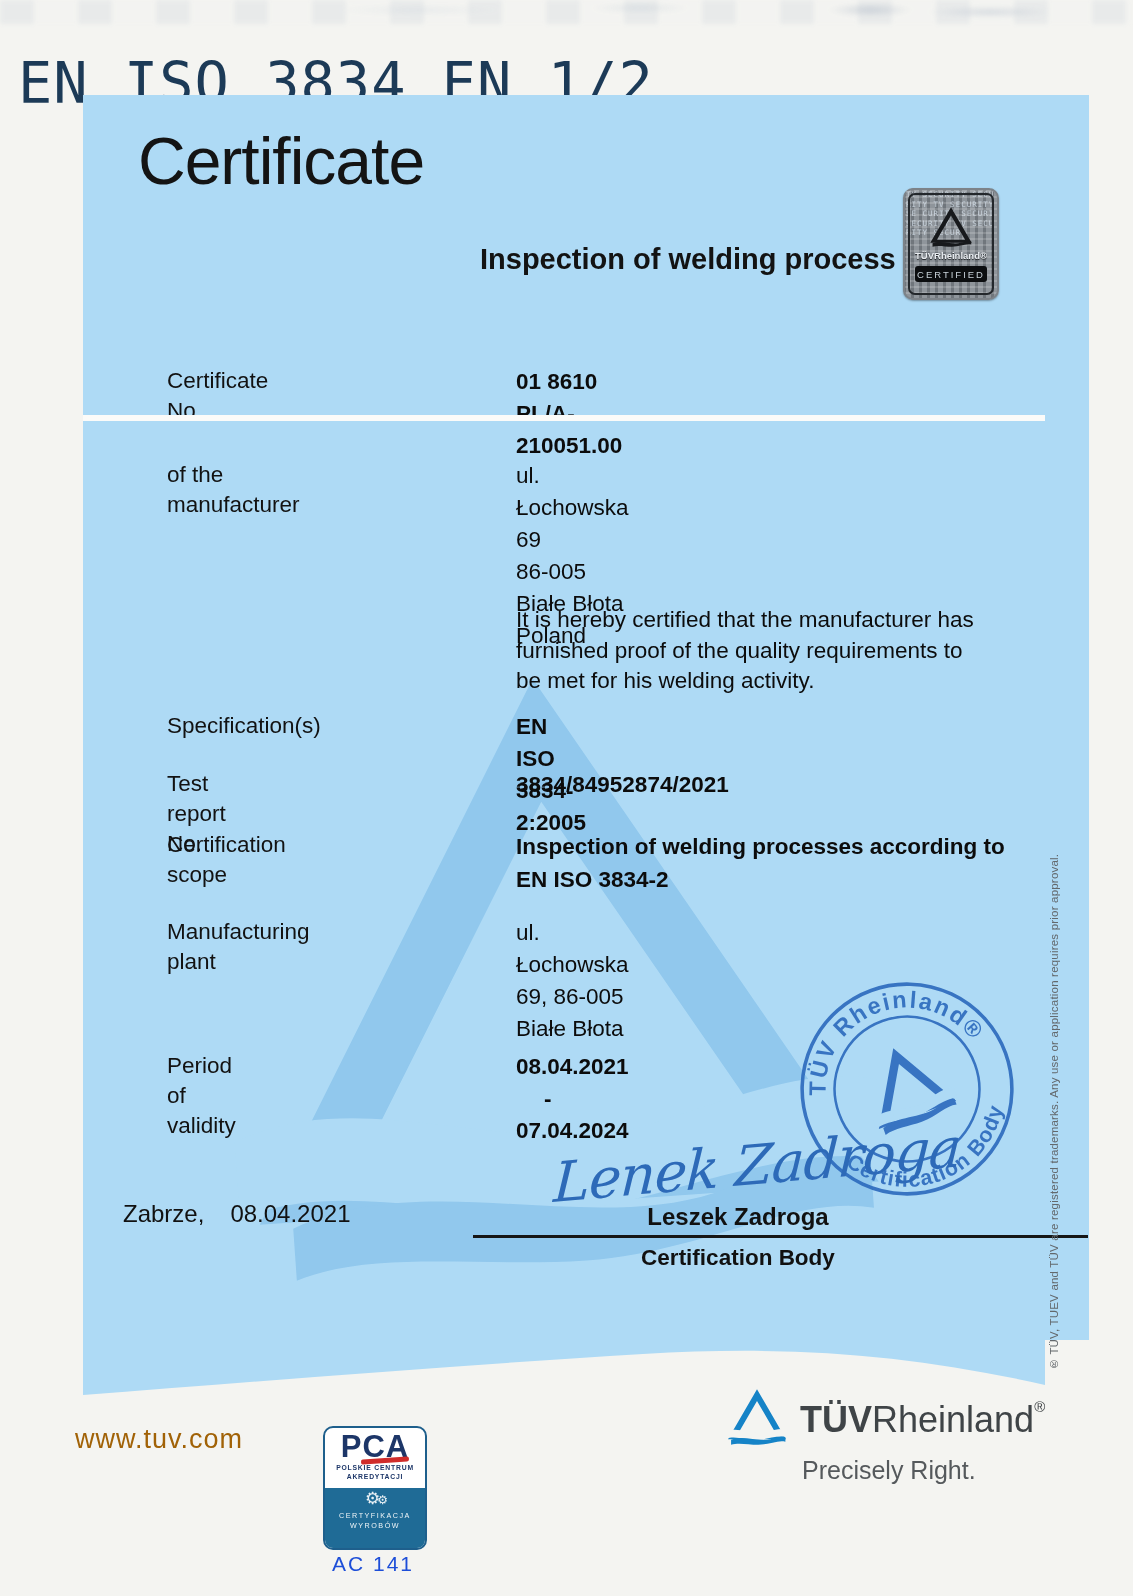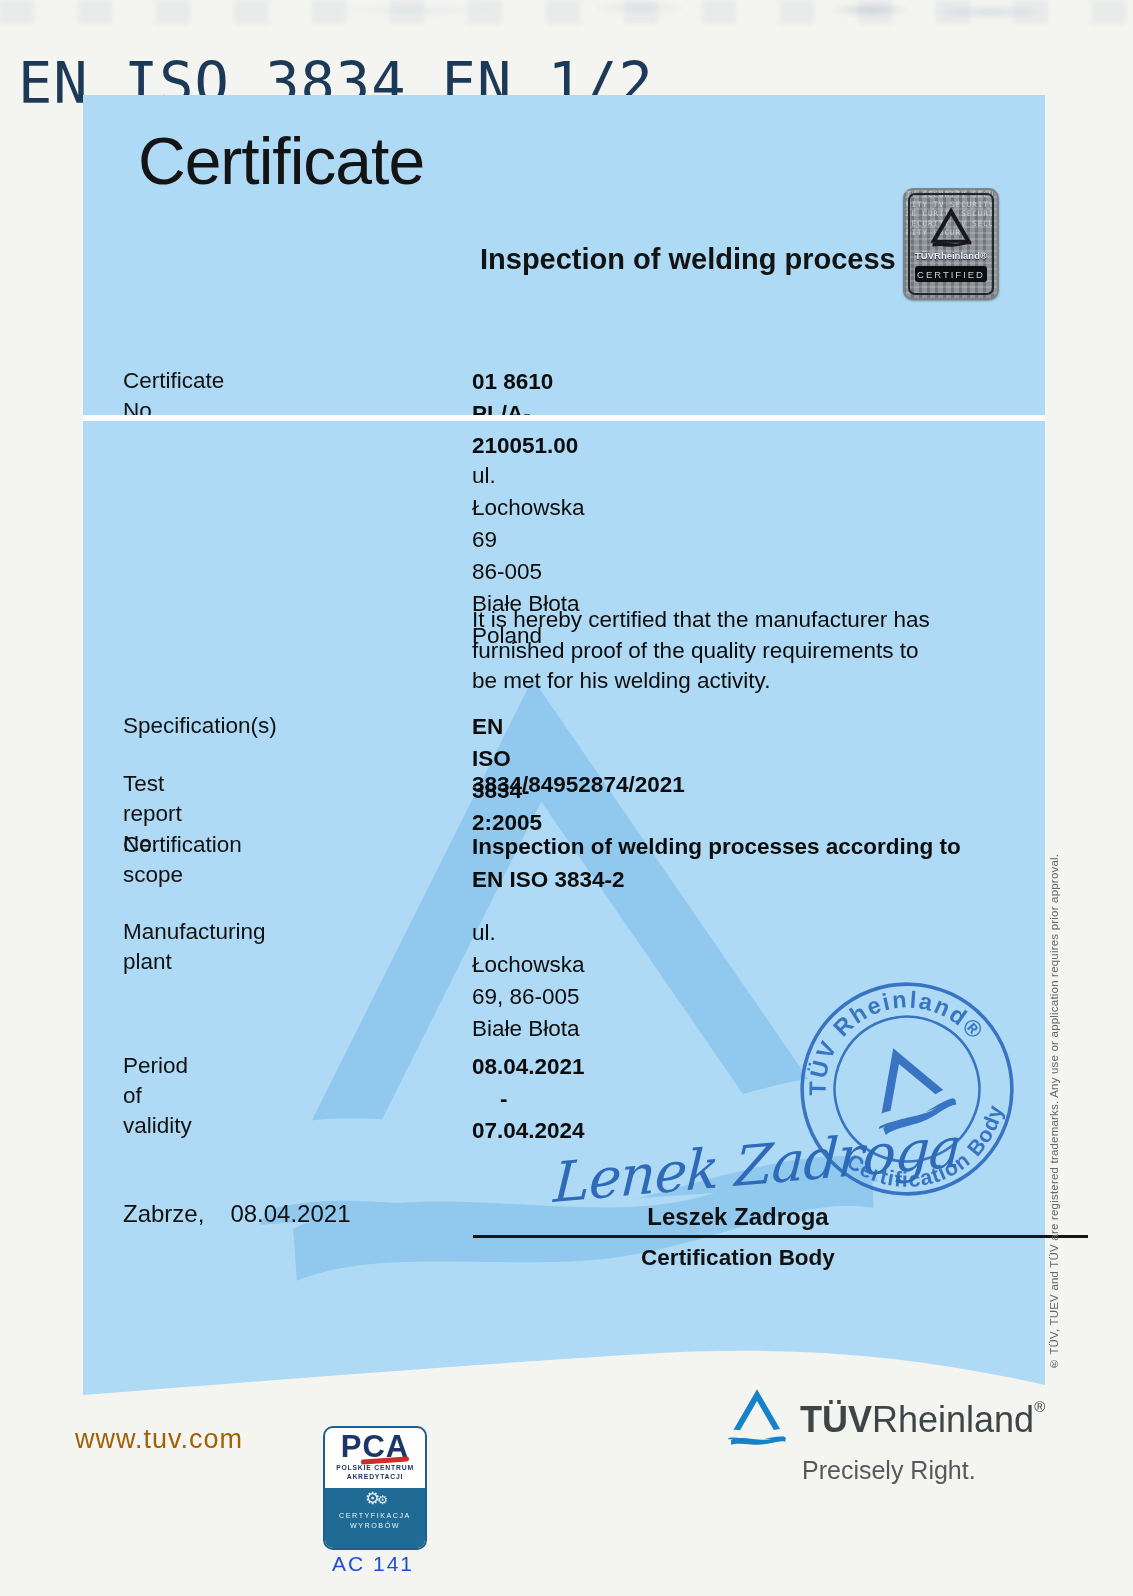--- a/index.html
+++ b/index.html
@@ -23,20 +23,21 @@
   }
   .header-code{
     position:absolute;left:18px;top:22px;
     font-family:"DejaVu Sans Mono", monospace;
     font-size:57px;color:#1c3a57;letter-spacing:1px;white-space:pre;margin-top:28px;
   }
   
   .body-blue{
     position:absolute;left:83px;top:95px;width:962px;height:1245px;
     background:#aedaf5;
+    padding-left:44px;
   }
   .body-wave{position:absolute;left:83px;top:1339px;width:962px;height:62px;display:block;}
   .divider{position:absolute;left:0;top:320px;width:962px;height:6px;background:#fbfbf9;}
   .watermark{position:absolute;left:140px;top:570px;width:660px;height:610px;transform:rotate(-4deg);opacity:.85;}
   .doc-title{position:absolute;left:55px;top:28px;font-size:66px;font-weight:400;letter-spacing:-1px;color:#141414;}
   .doc-subtitle{position:absolute;left:397px;top:148px;font-size:29px;font-weight:bold;color:#131313;}
 
   
   .hologram{
     position:absolute;left:820px;top:93px;width:96px;height:112px;border-radius:10px;
@@ -157,20 +158,21 @@
 
   <div class="row" style="top:271px;">
     <div class="lbl">Certificate No.</div>
     <div class="val bold">01 8610 PL/A-210051.00</div>
   </div>
 
   <div class="divider"></div>
 
   <div class="row" style="top:365px;">
     <div class="lbl">
+      <div>of the manufacturer</div>
     </div>
     <div class="val">
       <div>ul. Łochowska 69</div>
       <div>86-005 Białe Błota</div>
       <div>Poland</div>
     </div>
   </div>
 
   <div class="row" style="top:510px;">
     <div class="val statement">It is hereby certified that the manufacturer has furnished proof of the quality requirements to be met for his welding activity.</div>

